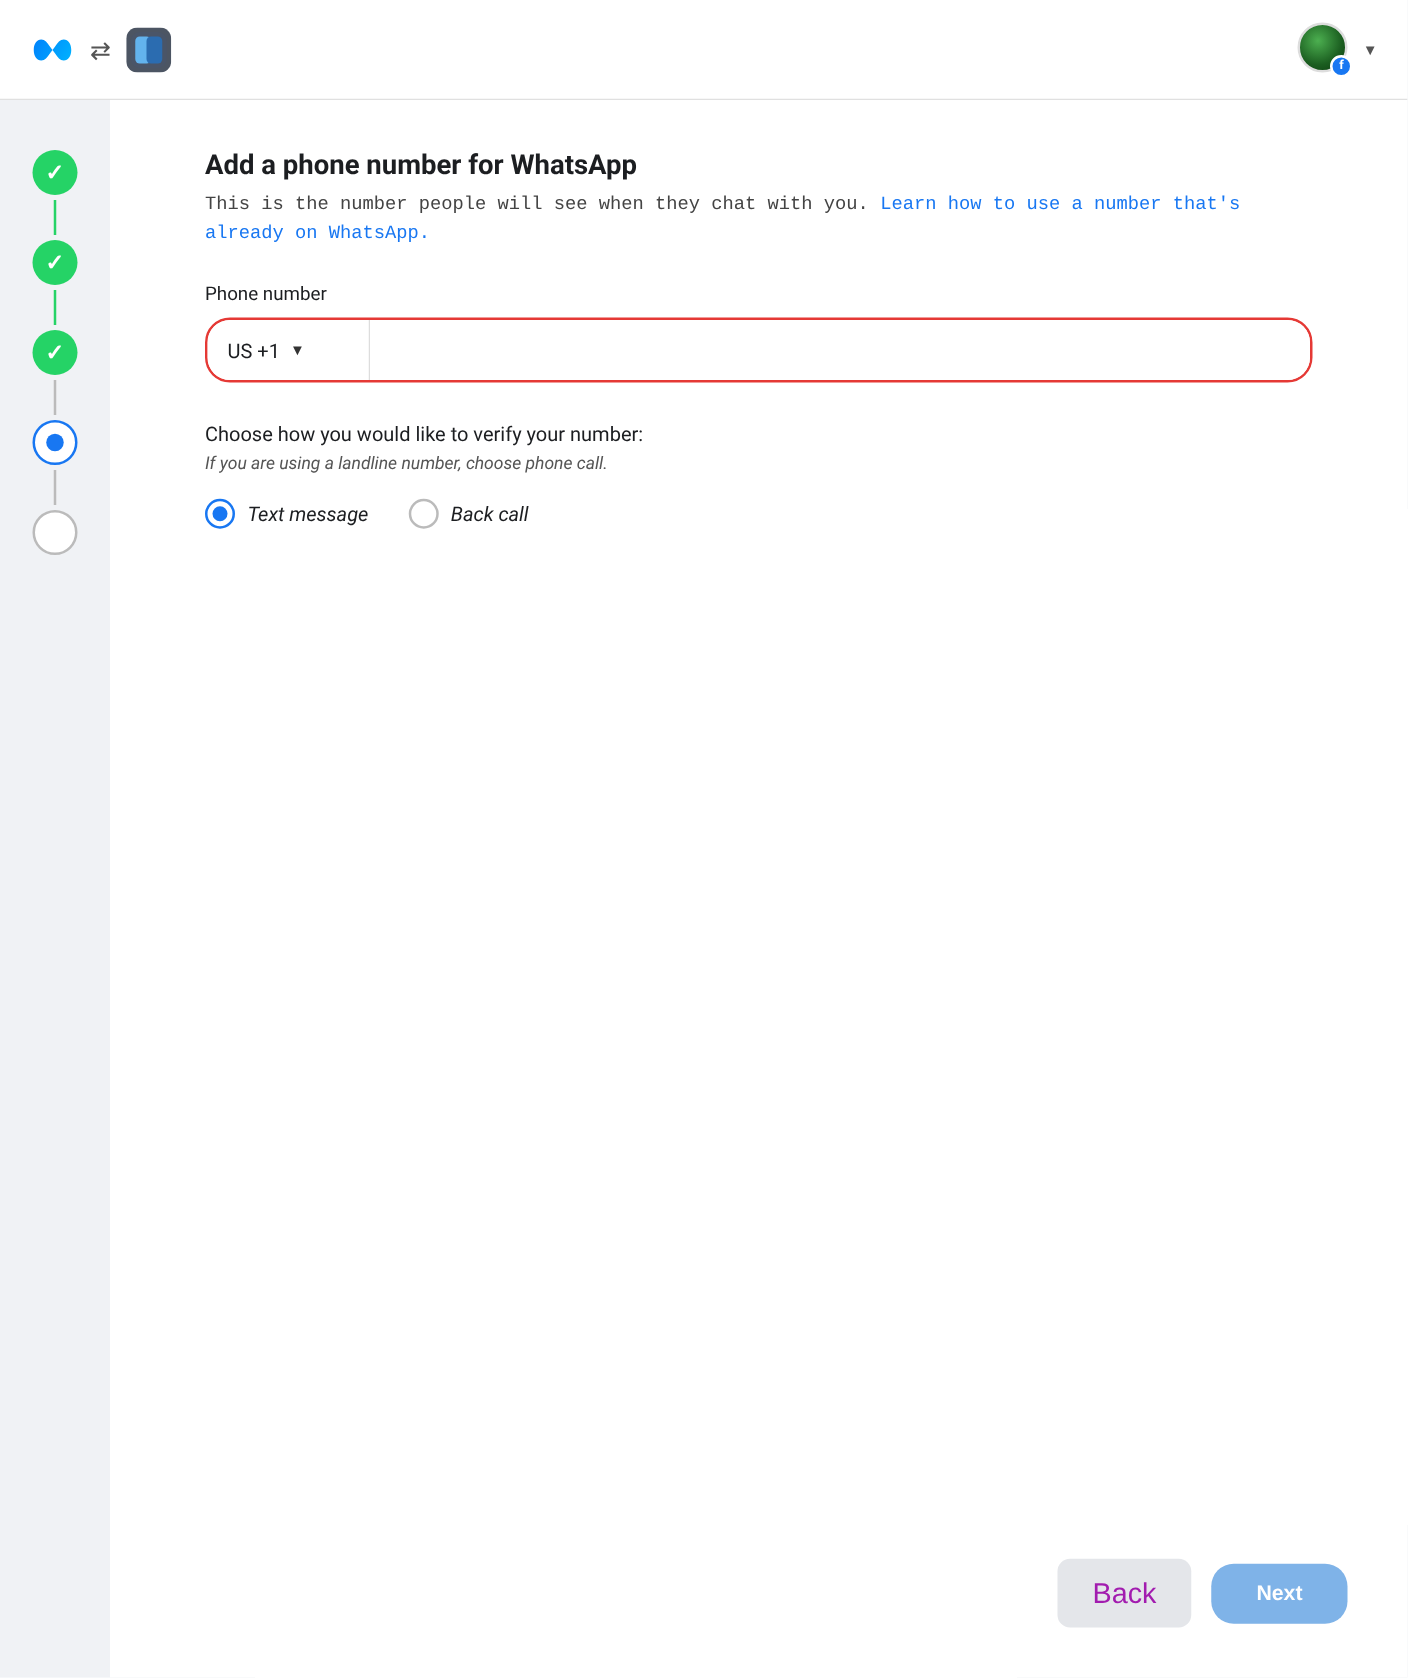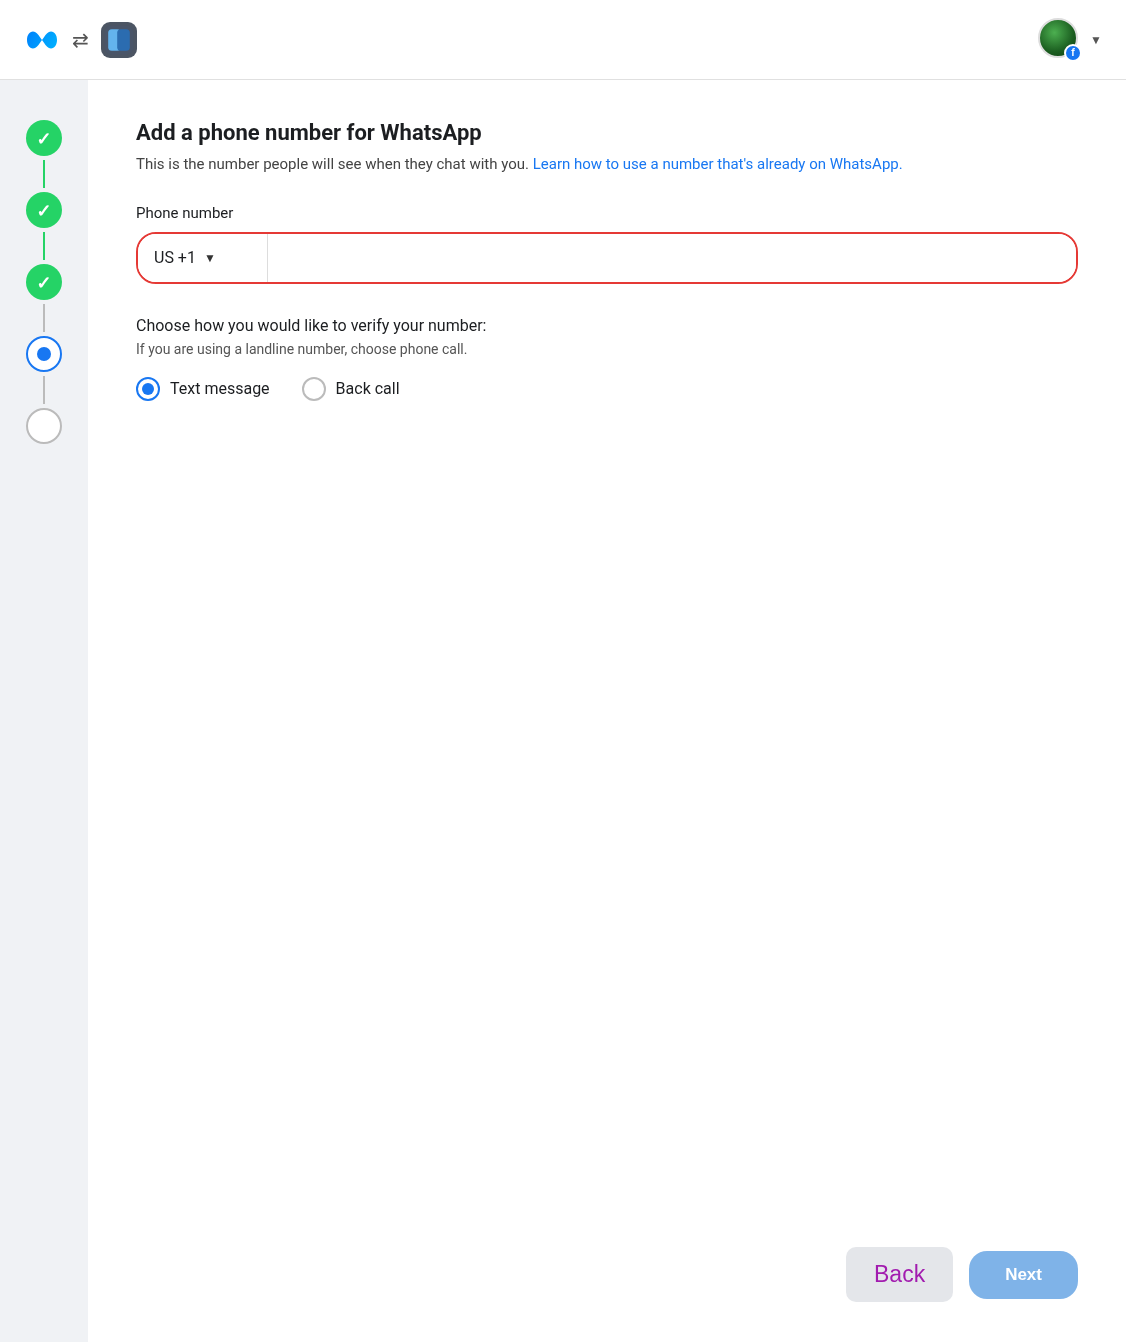--- a/index.html
+++ b/index.html
@@ -141,36 +141,37 @@
       margin: 4px 0;
     }
     .step-connector.green {
       background: #25d366;
     }
 
     
     .content {
       flex: 1;
       background: #fff;
-      padding: 40px 48px;
+      padding: 40px 76px;
       position: relative;
     }
 
     .page-title {
       font-size: 22px;
       font-weight: 700;
       color: #1c1e21;
       margin-bottom: 8px;
     }
 
     .page-subtitle {
       font-size: 15px;
       color: #444;
       margin-bottom: 4px;
       line-height: 1.5;
+      font-family: Liberation Mono, monospace;
     }
 
     .learn-link {
       color: #1877f2;
       text-decoration: none;
     }
 
     .field-label {
       font-size: 15px;
       font-weight: 400;
@@ -228,26 +229,28 @@
       font-weight: 400;
       color: #1c1e21;
       margin-top: 32px;
       margin-bottom: 6px;
     }
 
     .verify-subtitle {
       font-size: 14px;
       color: #555;
       margin-bottom: 20px;
+      font-style: italic;
     }
 
     .radio-group {
       display: flex;
       align-items: center;
       gap: 32px;
+      font-style: italic;
     }
 
     .radio-option {
       display: flex;
       align-items: center;
       gap: 10px;
       cursor: pointer;
     }
 
     .radio-circle {

